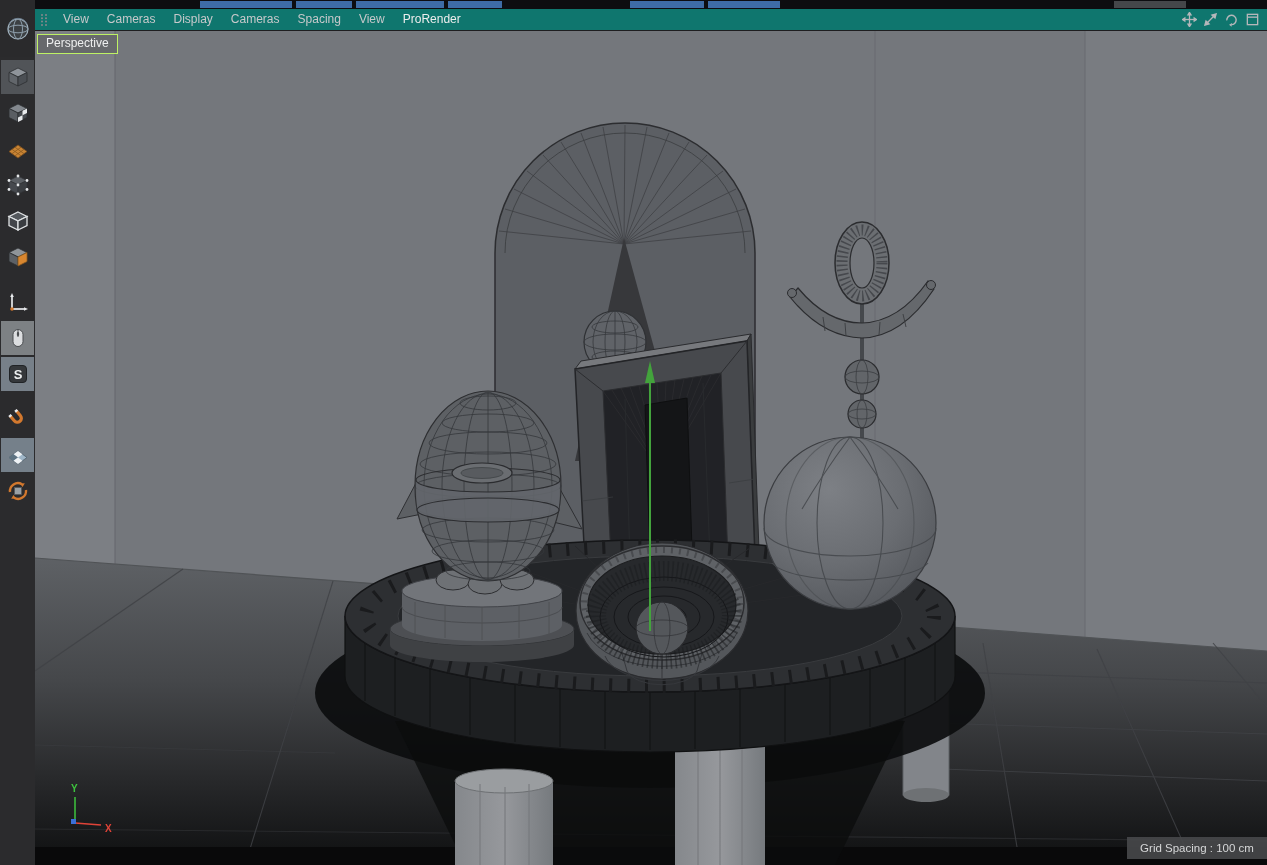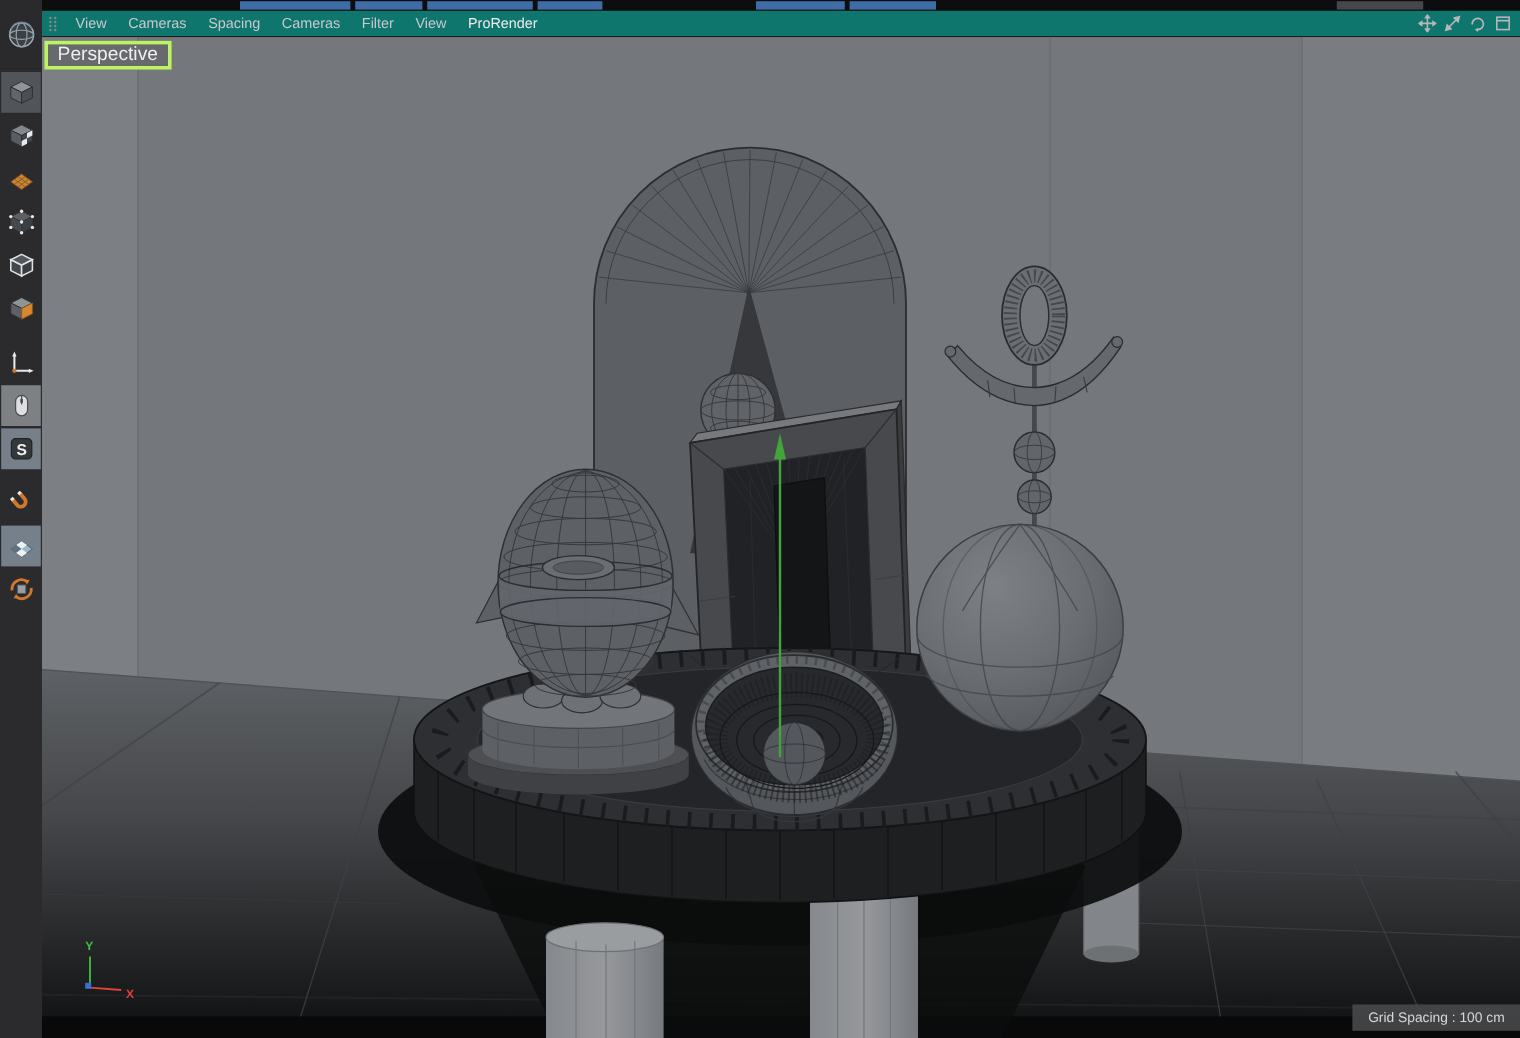--- a/index.html
+++ b/index.html
@@ -27,22 +27,22 @@
   .tb-btn{width:33px;height:34px;display:flex;align-items:center;justify-content:center;margin-bottom:2px;
           background:transparent;}
   .tb-btn.sel1{background:#515458;}
   .tb-btn.sel2{background:#7d8184;}
   .tb-btn.sel3{background:#778089;}
   .tb-btn.sel4{background:#75808a;}
   .sep{height:9px;flex:none;}
 
   
   .viewport{position:absolute;left:35px;top:31px;width:1232px;height:834px;background:#74777c;}
-  .persp{position:absolute;left:2px;top:3px;background:#67696c;border:3px solid #bef264;
-         color:#eeefef;font-size:16px;line-height:13px;padding:2px 8px 3px;}
+  .persp{position:absolute;left:2px;top:3px;background:#67696c;border:1px solid #bef264;
+         color:#eeefef;font-size:12px;line-height:13px;padding:2px 8px 3px;}
 </style>
 </head>
 <body>
 
 <div class="screen">
 
   <div class="top-strip">
     <div class="frag" style="left:165px;width:92px;"></div>
     <div class="frag" style="left:261px;width:56px;"></div>
     <div class="frag" style="left:321px;width:88px;"></div>
@@ -62,23 +62,23 @@
             <circle cx="7" cy="5.3" r="1"></circle>
           <circle cx="3" cy="8.6" r="1"></circle>
             <circle cx="7" cy="8.6" r="1"></circle>
           <circle cx="3" cy="12" r="1"></circle>
             <circle cx="7" cy="12" r="1"></circle>
         </g>
       </svg>
     </span>
     <span class="menu-item">View</span>
     <span class="menu-item">Cameras</span>
+    <span class="menu-item">Display</span>
+    <span class="menu-item">Cameras</span>
     <span class="menu-item">Spacing</span>
-    <span class="menu-item">Cameras</span>
-    <span class="menu-item">Filter</span>
     <span class="menu-item">View</span>
     <span class="menu-item bright">ProRender</span>
 
     <span class="mb-right">
       <span class="mb-icon" title="pan-icon">
         <svg width="15" height="15" viewBox="0 0 16 16" stroke="#b5b7ba" stroke-width="1.4" fill="#b5b7ba">
           <line x1="8" y1="2.5" x2="8" y2="13.5"></line>
             <line x1="2.5" y1="8" x2="13.5" y2="8"></line>
           <polygon points="8,0.5 6.4,3 9.6,3"></polygon>
             <polygon points="8,15.5 6.4,13 9.6,13"></polygon>

